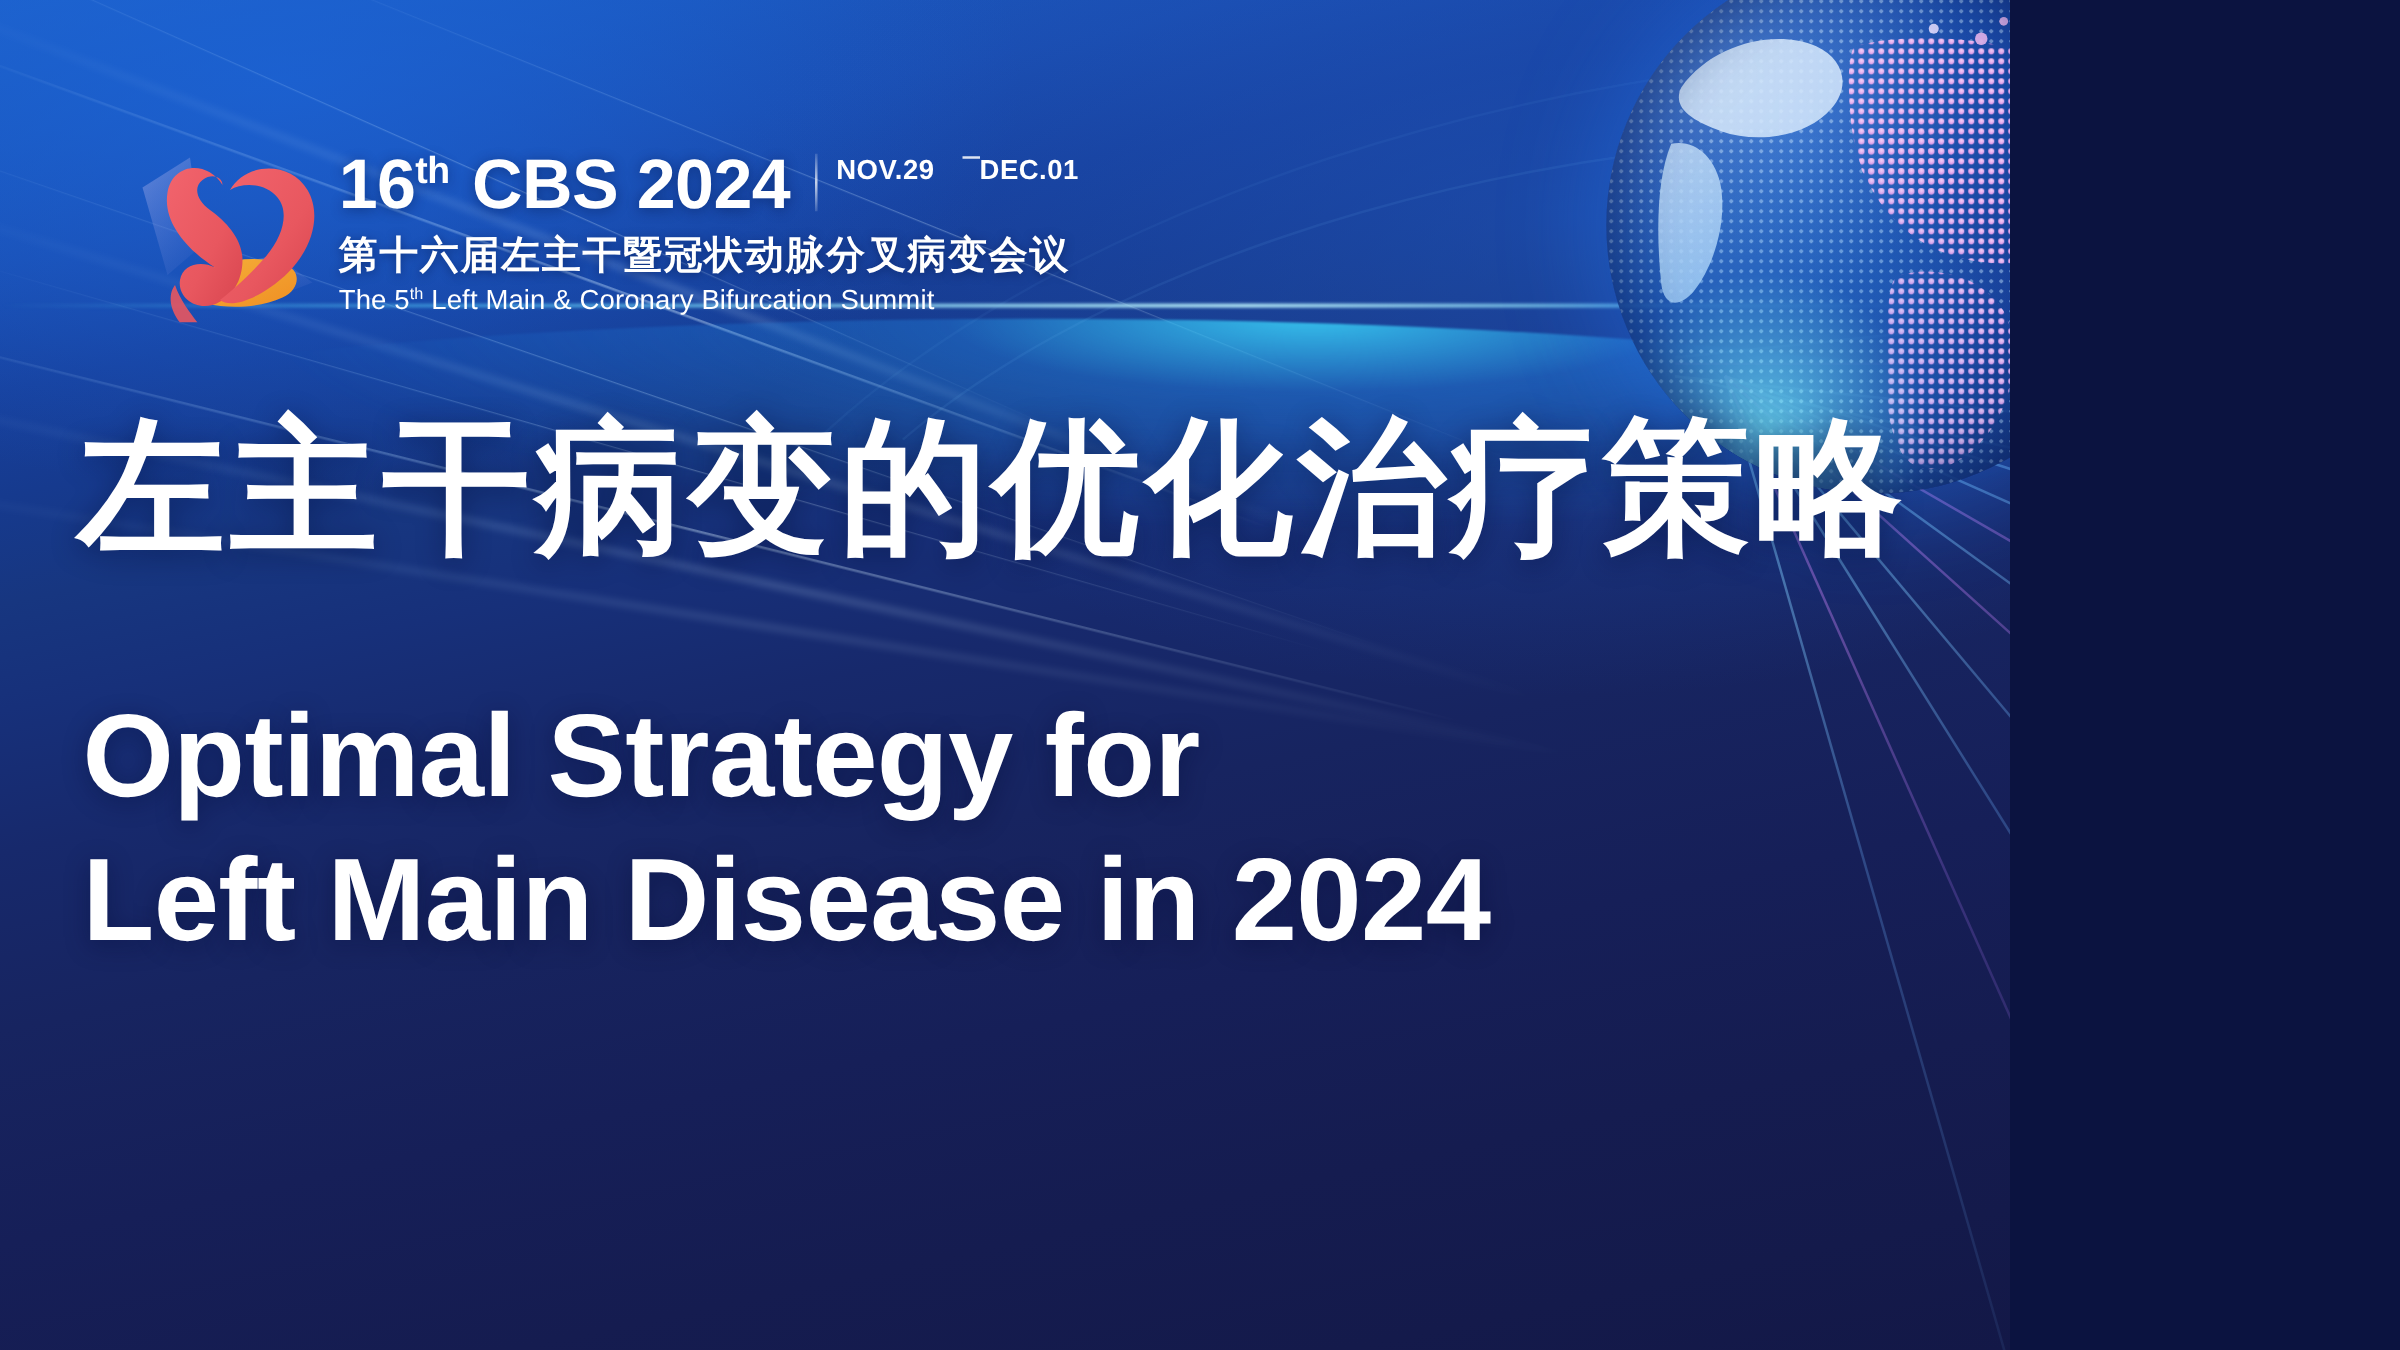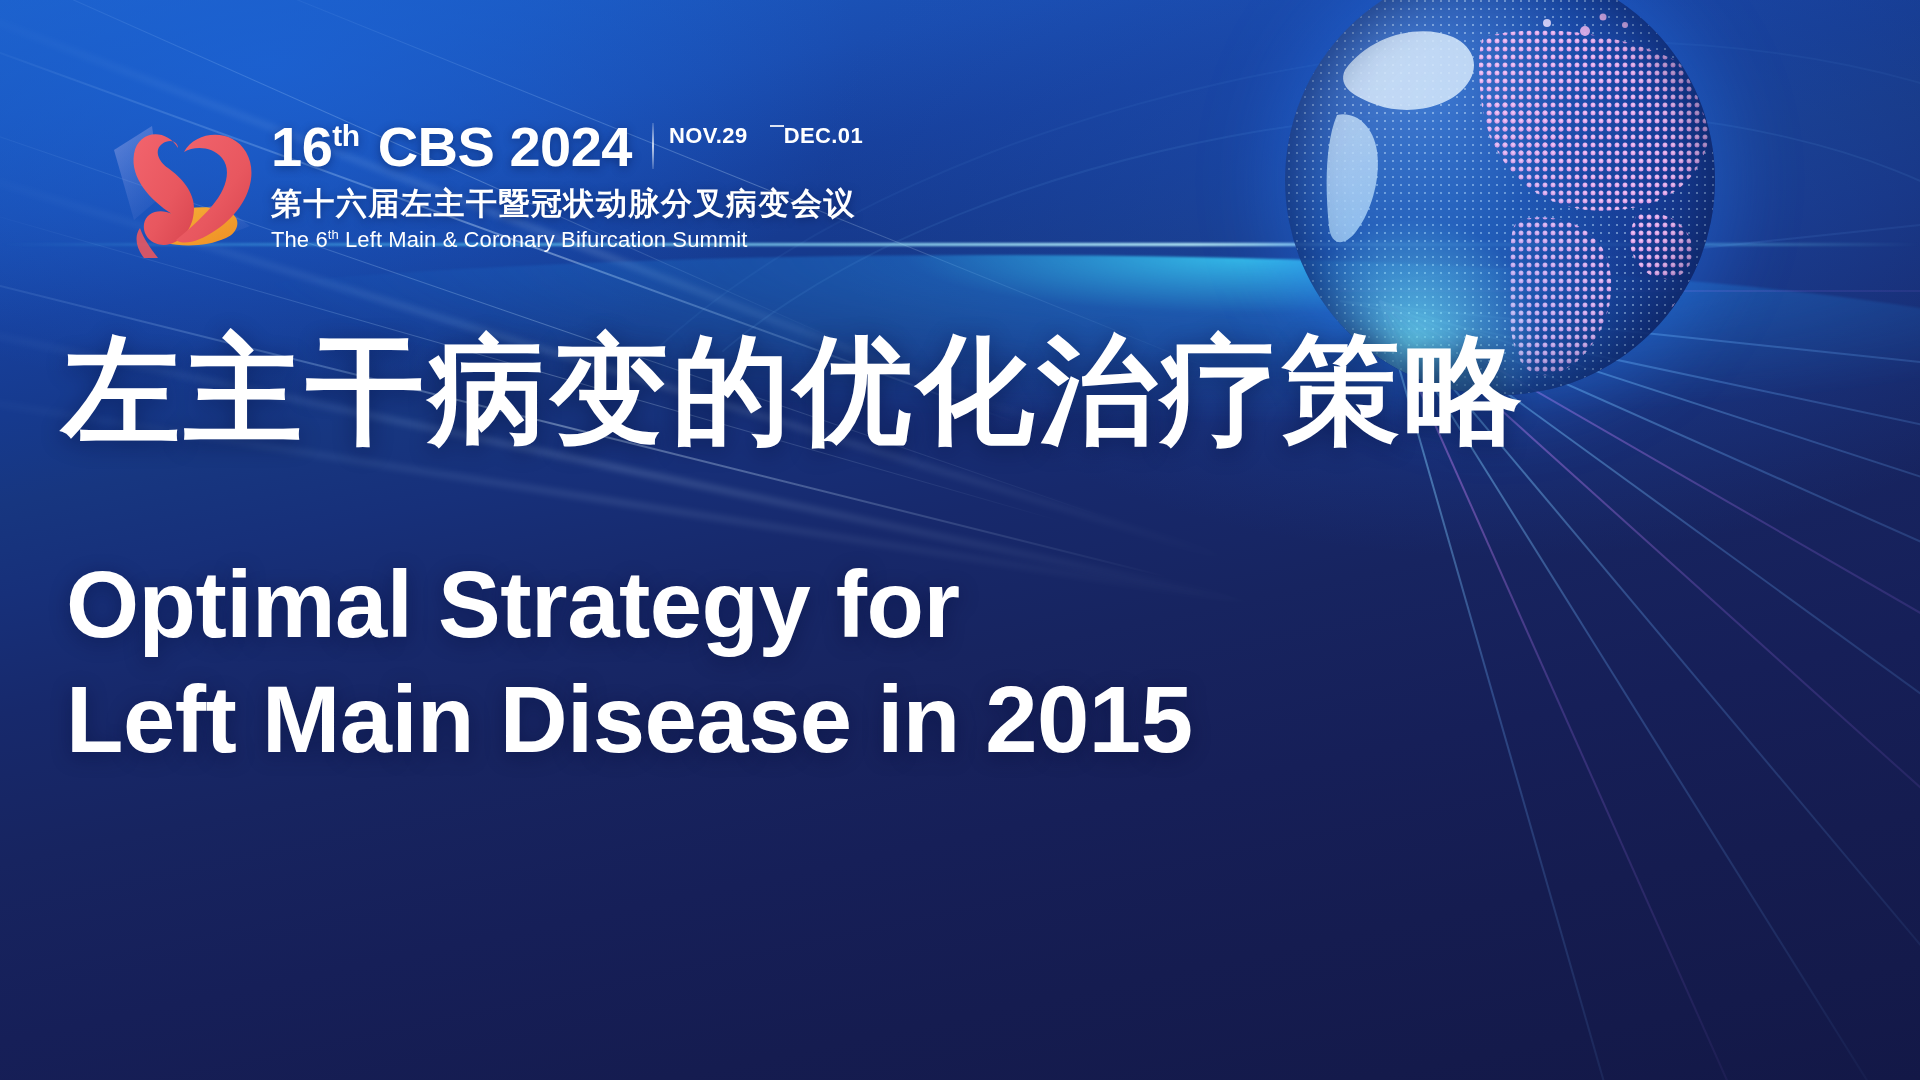--- a/index.html
+++ b/index.html
@@ -7,21 +7,21 @@
     margin: 0;
     padding: 0;
     background: #0b1340;
   }
   body {
     font-family: "Liberation Sans", "DejaVu Sans", sans-serif;
   }
 
   #slide {
     position: relative;
-    width: 1920px;
+    width: 1608px;
     height: 1080px;
     overflow: hidden;
     background:
       radial-gradient(ellipse 1100px 620px at 78% 16%, rgba(32,86,190,0.55) 0%, rgba(20,45,130,0.0) 62%),
       radial-gradient(ellipse 900px 500px at 14% 6%, rgba(28,100,215,0.70) 0%, rgba(20,50,140,0.0) 66%),
       linear-gradient(168deg,
         #1d61c9 0%,
         #1b57bd 8%,
         #1a4db0 15%,
         #17409c 22%,
@@ -401,24 +401,24 @@
 
         <div class="date-block">
           <span>NOV.29</span>
           <span class="date-dash"></span>
           <span>DEC.01</span>
         </div>
       </div>
 
       <div class="cn-sub">第十六届左主干暨冠状动脉分叉病变会议</div>
 
-      <div class="en-sub"><span>The 6</span><span class="ord">th</span><span> Left Main &amp; Coronary Bifurcation Summit</span></div>
+      <div class="en-sub"><span>The 5</span><span class="ord">th</span><span> Left Main &amp; Coronary Bifurcation Summit</span></div>
     </div>
   </div>
 
   <div class="cn-title">左主干病变的优化治疗策略</div>
 
   <div class="en-title">
     <div>Optimal Strategy for</div>
-    <div>Left Main Disease in 2015</div>
+    <div>Left Main Disease in 2024</div>
   </div>
 
 </div>
 
 </body></html>

